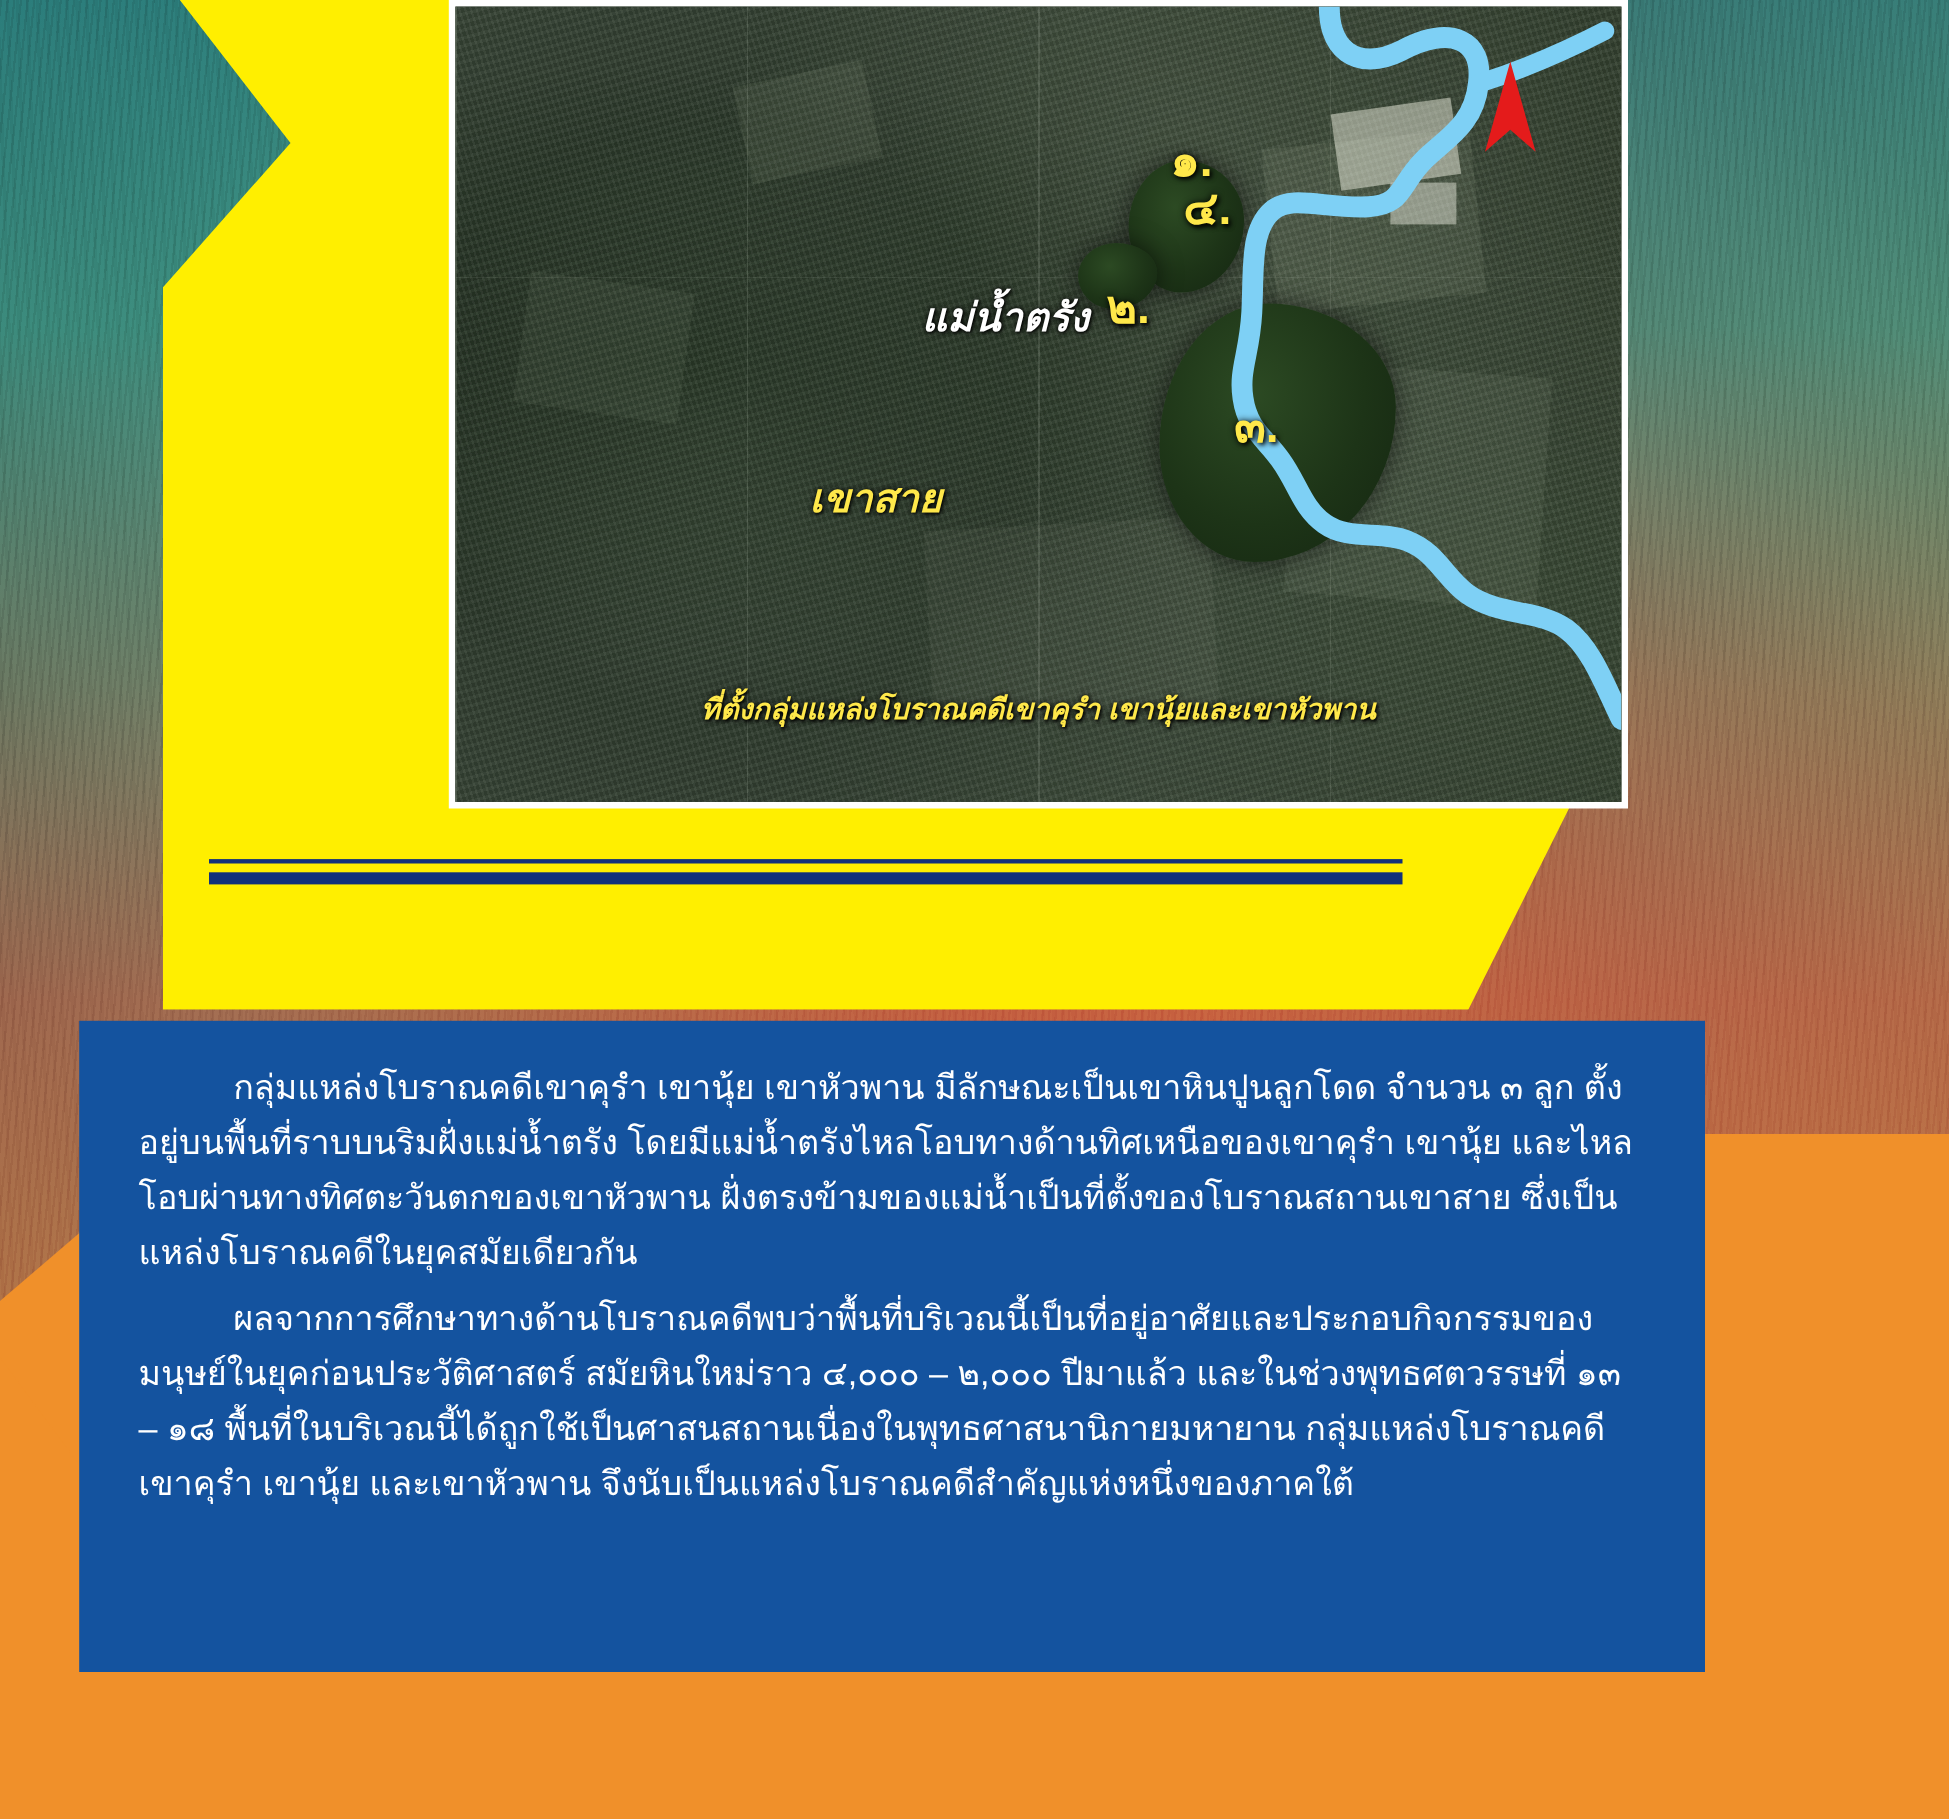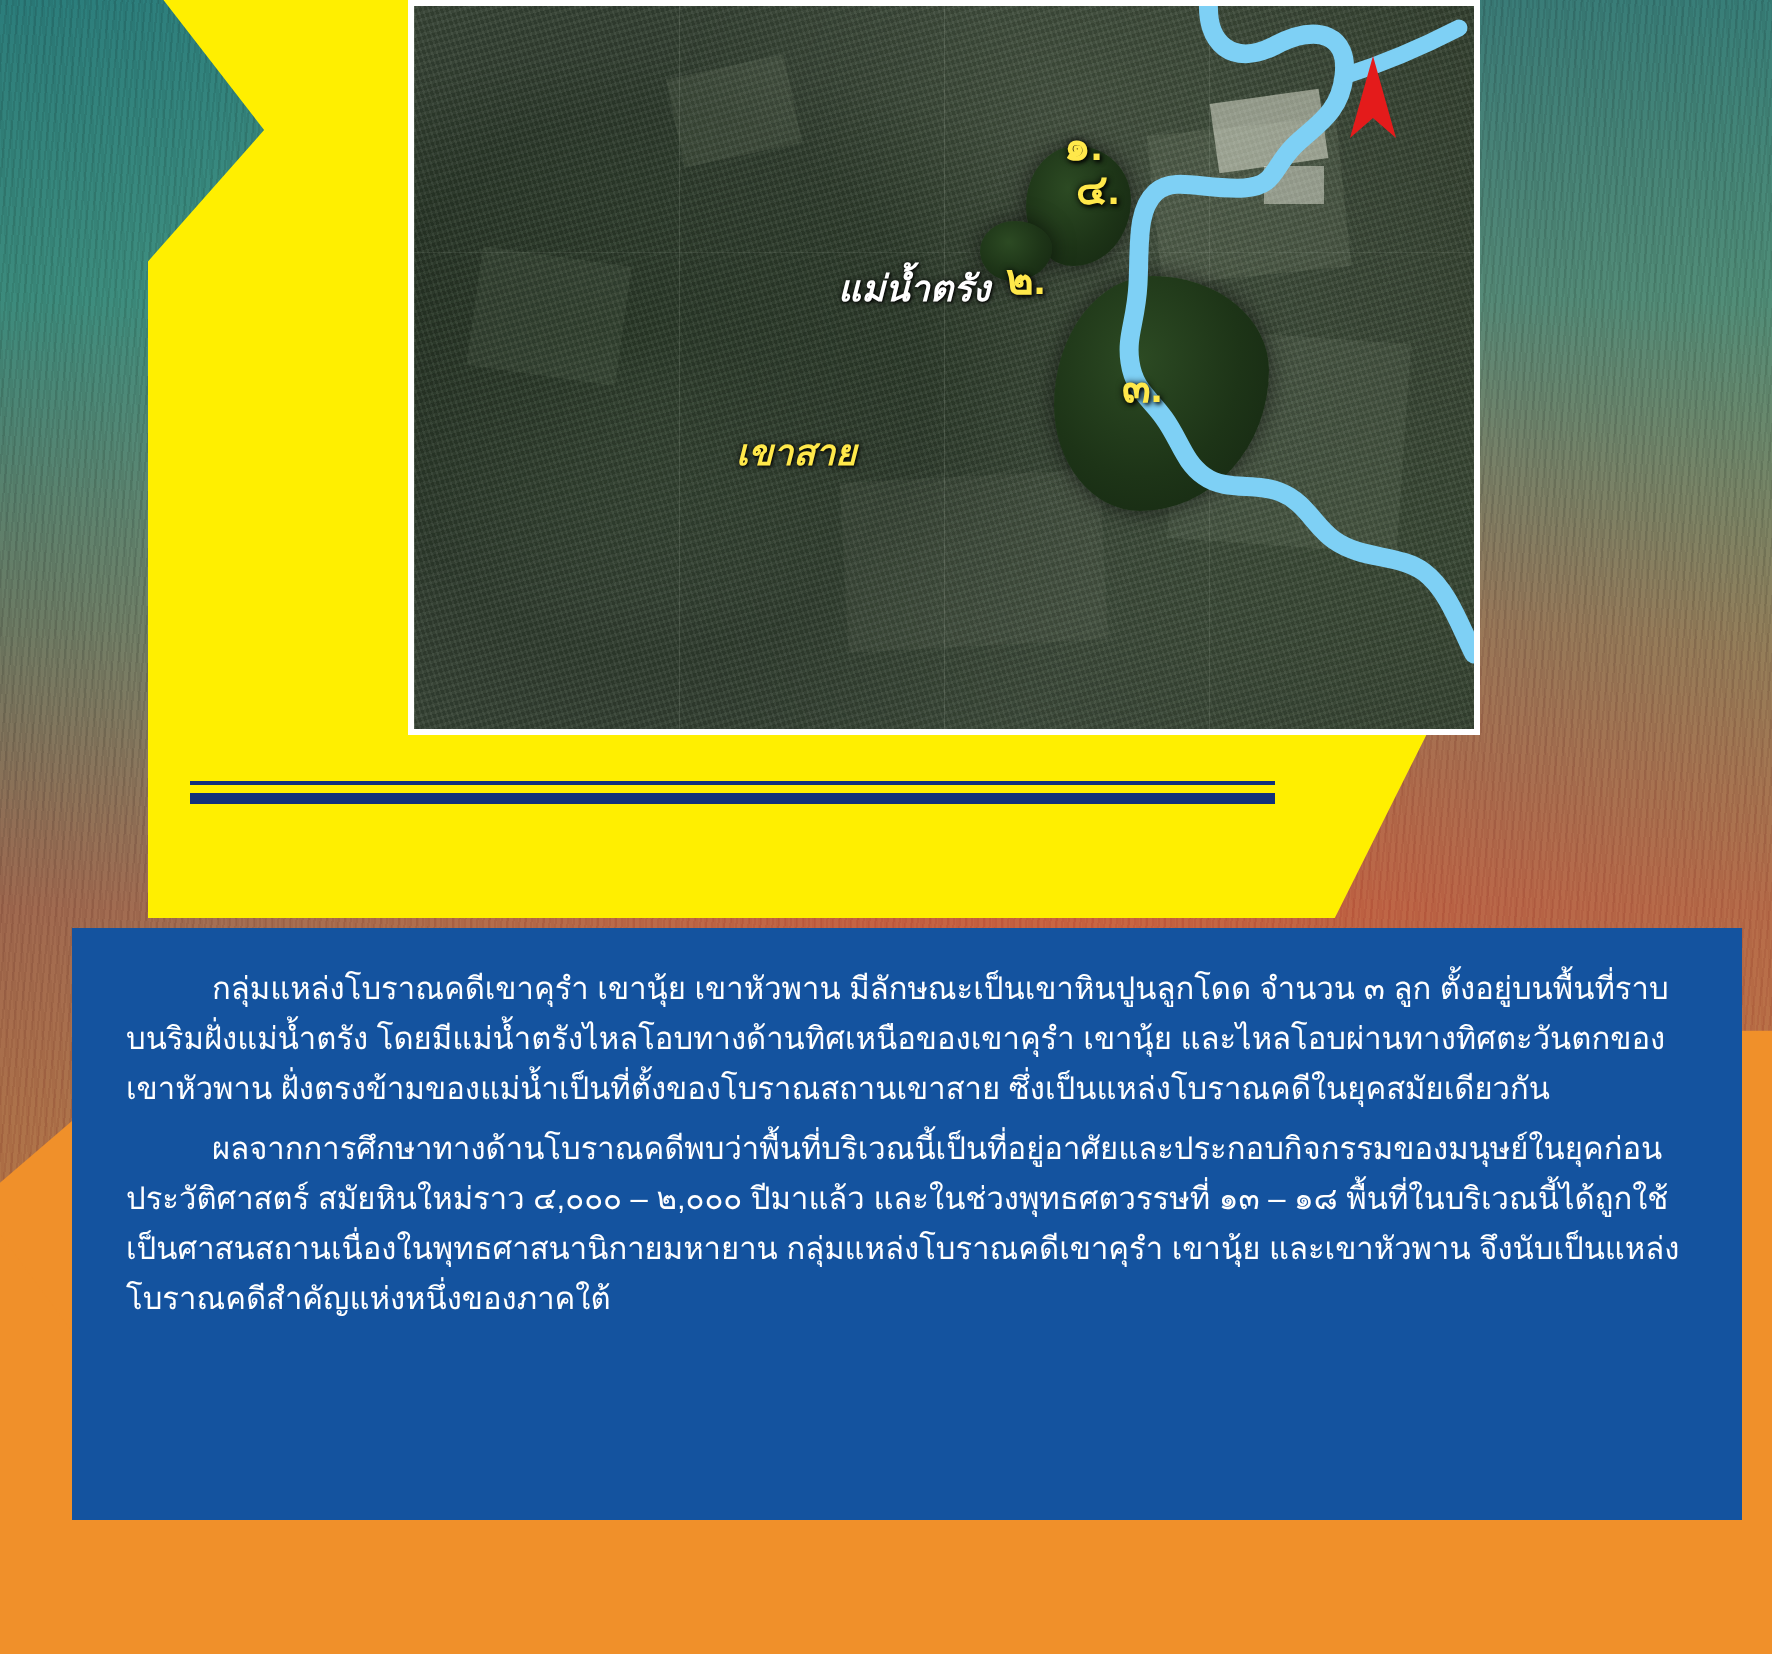--- a/index.html
+++ b/index.html
@@ -183,21 +183,21 @@
     background: #12317a;
     margin-top: 8px;
     width: 1085px;
   }
 
   
   #body-box {
     position: absolute;
     left: 72px;
     top: 928px;
-    width: 1670px;
+    width: 1478px;
     height: 592px;
     background: #14539f;
     box-sizing: border-box;
     padding: 36px 54px 30px 54px;
   }
   #body-box p {
     margin: 0 0 0 0;
     color: #ffffff;
     font-size: 31px;
     line-height: 50px;
@@ -242,20 +242,21 @@
     </svg>
 
     <div class="map-num" style="left:650px;top:106px;">๑.</div>
     <div class="map-num" style="left:662px;top:150px;">๔.</div>
     <div class="map-num" style="left:592px;top:240px;">๒.</div>
     <div class="map-num" style="left:708px;top:348px;">๓.</div>
 
     <div class="map-label" style="left:424px;top:254px;">แม่น้ำตรัง</div>
     <div class="map-label yellow" style="left:322px;top:418px;">เขาสาย</div>
 
+    <div id="map-caption">ที่ตั้งกลุ่มแหล่งโบราณคดีเขาคุรำ เขานุ้ยและเขาหัวพาน</div>
 
     <svg id="north-arrow" width="58" height="86" viewBox="0 0 58 86">
       <polygon points="29,2 52,84 29,64 6,84" fill="#e41b1b"></polygon>
     </svg>
   </div>
 </div>
 
 <div id="title-block">
   <div id="title-rule-top"></div>
   <div id="title-rule-bottom"></div>

